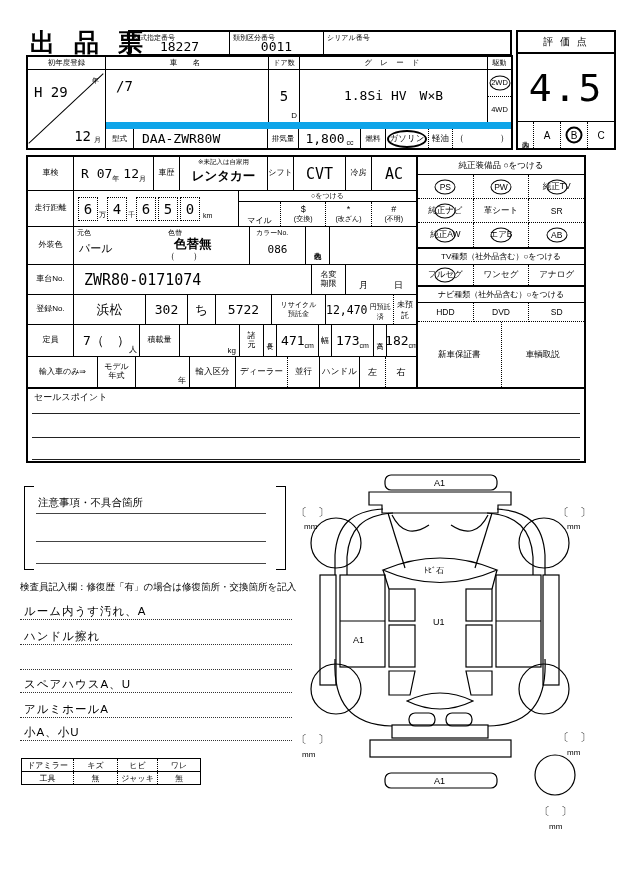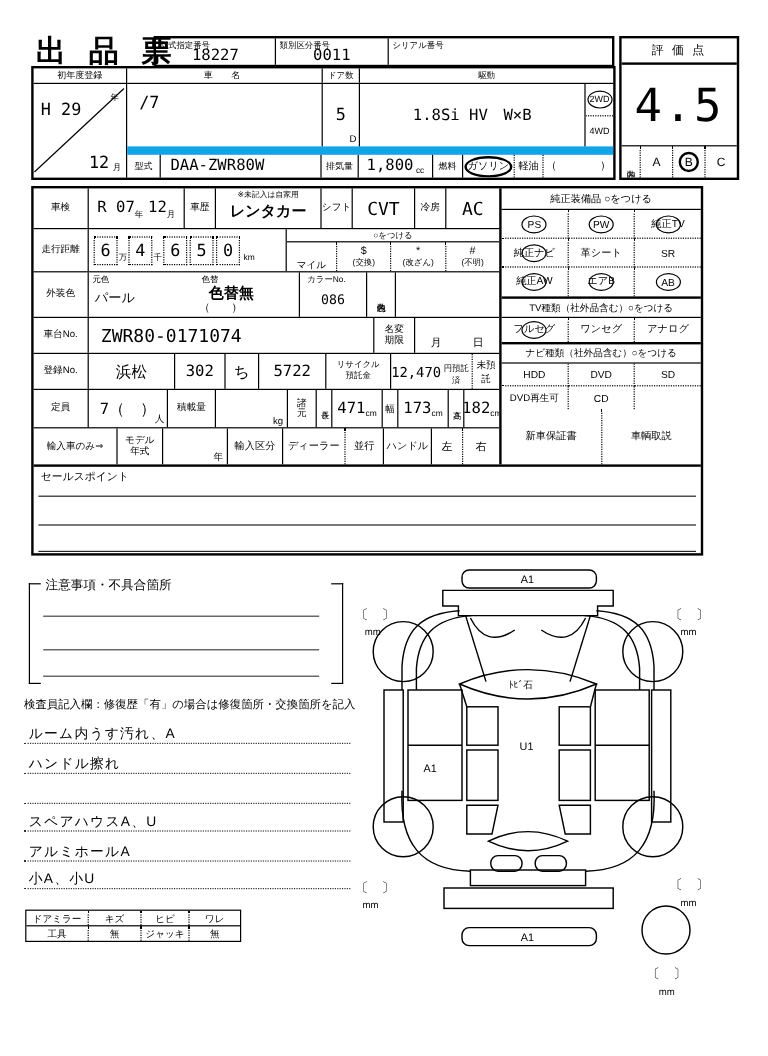--- a/index.html
+++ b/index.html
@@ -77,20 +77,21 @@
       <span class="mono abs" style="left:6px;top:14px;font-size:14px">H 29</span>
       <span class="abs unit" style="right:6px;top:6px">年</span>
       <span class="mono abs" style="right:14px;bottom:4px;font-size:14px">12</span>
       <span class="abs unit" style="right:4px;bottom:3px">月</span>
     </div>
   </div>
   <div class="col" style="flex:1">
     <div class="flex" style="height:13px;border-bottom:1px solid #000">
       <div class="c" style="width:163px;font-size:7.5px;letter-spacing:4px">車　名</div>
       <div class="c" style="width:31px;font-size:7px">ドア数</div>
+      <div class="c" style="width:188px;font-size:7.5px;letter-spacing:3px">グ レ ー ド</div>
       <div class="c last" style="flex:1;font-size:7px">駆動</div>
     </div>
     <div class="flex" style="flex:1">
       <div class="c mono" style="width:163px;justify-content:flex-start;padding-left:10px;align-items:flex-start;padding-top:8px;font-size:14px">/7</div>
       <div class="c" style="width:31px">
         <span class="mono" style="font-size:14px">5</span>
         <span class="abs" style="right:2px;bottom:2px;font-size:8px">D</span>
       </div>
       <div class="c mono" style="width:188px;font-size:13px">1.8Si HV　W×B</div>
       <div class="col c last" style="flex:1;padding:0">
@@ -346,47 +347,36 @@
         <div class="c dot" style="flex:1;font-size:8.5px;border-bottom:1px dotted #000">
             <span>HDD</span>
           </div>
         <div class="c dot" style="flex:1;font-size:8.5px;border-bottom:1px dotted #000">
             <span>DVD</span>
           </div>
         <div class="c last" style="flex:1;font-size:8.5px;border-bottom:1px dotted #000">
             <span>SD</span>
           </div>
       </div>
-      <div class="flex" style="height:19px">
-        <div class="c dot" style="flex:1;font-size:8px">
-            <span>DVD再生可</span>
-          </div>
-        <div class="c dot" style="flex:1;font-size:8.5px">
-            <span>CD</span>
-          </div>
-        <div class="c last" style="flex:1">
-            <span></span>
-          </div>
-      </div>
       <div class="flex" style="flex:1">
         <div class="c dot" style="flex:1;font-size:8.5px">新車保証書</div>
         <div class="c last" style="flex:1;font-size:8.5px">車輌取説</div>
       </div>
     </div>
   </div>
 
   <div style="flex:1;border-top:2px solid #000;position:relative">
     <span class="abs" style="left:6px;top:2px;font-size:9px">セールスポイント</span>
     <div class="hline" style="top:24px"></div>
     <div class="hline" style="top:48px"></div>
     <div class="hline" style="top:70px"></div>
   </div>
 </div>
 
-<div class="abs" style="left:38px;top:481px;font-size:10.5px">注意事項・不具合箇所</div>
+<div class="abs" style="left:38px;top:496px;font-size:10.5px">注意事項・不具合箇所</div>
 <div class="abs" style="left:24px;top:486px;width:10px;height:84px;border-left:1.5px solid #000;border-top:1.5px solid #000;border-bottom:1.5px solid #000"></div>
 <div class="abs" style="left:276px;top:486px;width:10px;height:84px;border-right:1.5px solid #000;border-top:1.5px solid #000;border-bottom:1.5px solid #000"></div>
 <div class="cline" style="left:36px;width:230px;top:513px"></div>
 <div class="cline" style="left:36px;width:230px;top:541px"></div>
 <div class="cline" style="left:36px;width:230px;top:563px"></div>
 
 <div class="abs" style="left:20px;top:581px;font-size:9.5px">検査員記入欄：修復歴「有」の場合は修復箇所・交換箇所を記入</div>
 
 <div class="note-line" style="top:603px">
     <span>ルーム内うす汚れ、A</span>

